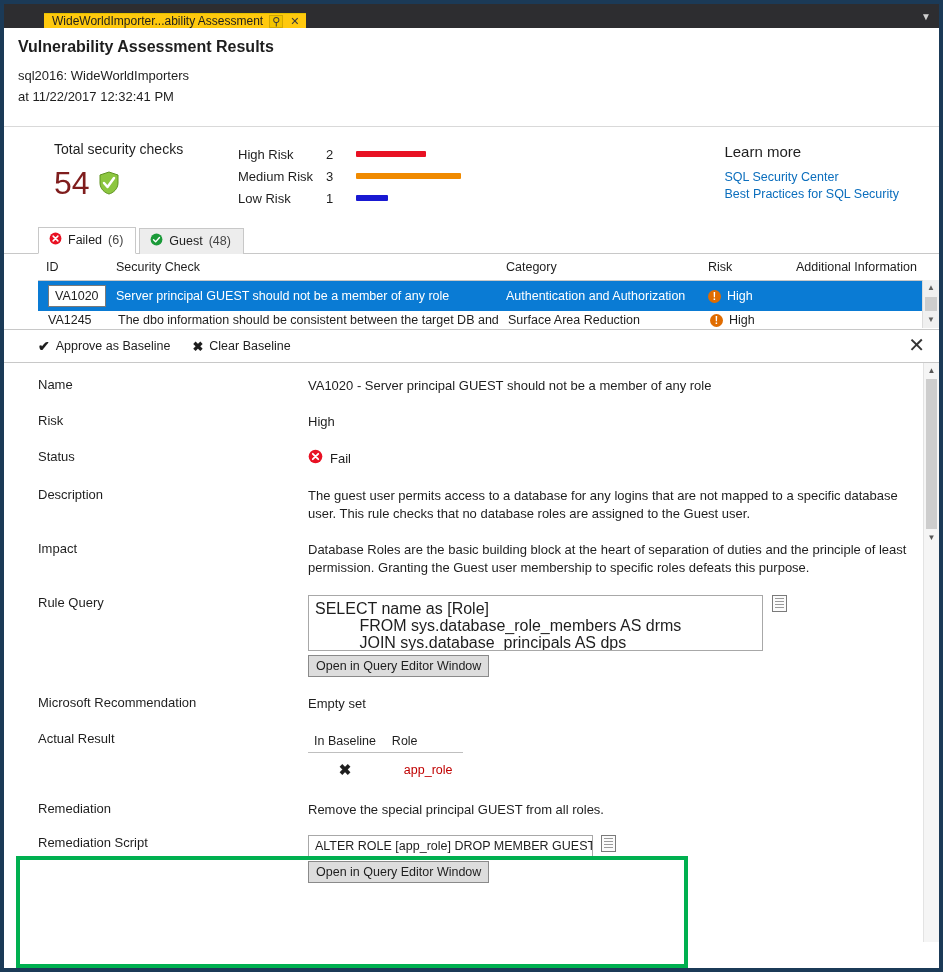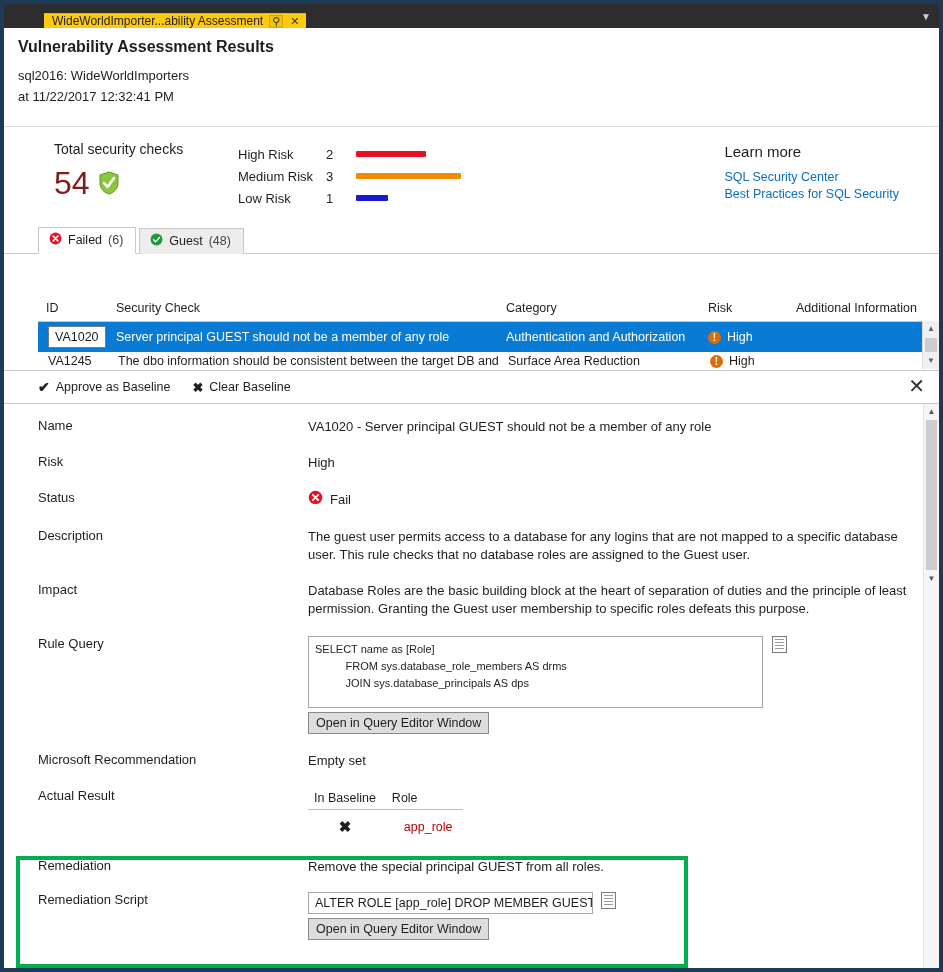--- a/index.html
+++ b/index.html
@@ -194,21 +194,20 @@
   .rtab.active {
     background: #ffffff;
     border-bottom: 1px solid #ffffff;
   }
   .rtab .cnt { color: #444; }
 
   
   .grid-wrap {
     padding: 0 0 0 34px;
     background: #ffffff;
-    margin-top: 41px;
   }
   .grid {
     border-left: none;
     position: relative;
   }
   .grid-header {
     display: flex;
     height: 26px;
     align-items: center;
     font-size: 12.5px;
@@ -338,25 +337,25 @@
     max-width: 605px;
     line-height: 18px;
   }
   .status-val {
     display: flex;
     align-items: center;
     gap: 7px;
   }
   .query-box {
     width: 455px;
-    height: 72px;
+    height: 56px;
     border: 1px solid #a8a8a8;
     background: #ffffff;
     position: relative;
-    font-size: 11px;
+    font-size: 16px;
     padding: 4px 6px;
     box-sizing: border-box;
     overflow: hidden;
     line-height: 17px;
     white-space: pre;
   }
   .query-scroll {
     position: absolute;
     right: 0; top: 0;
     width: 15px; height: 100%;

